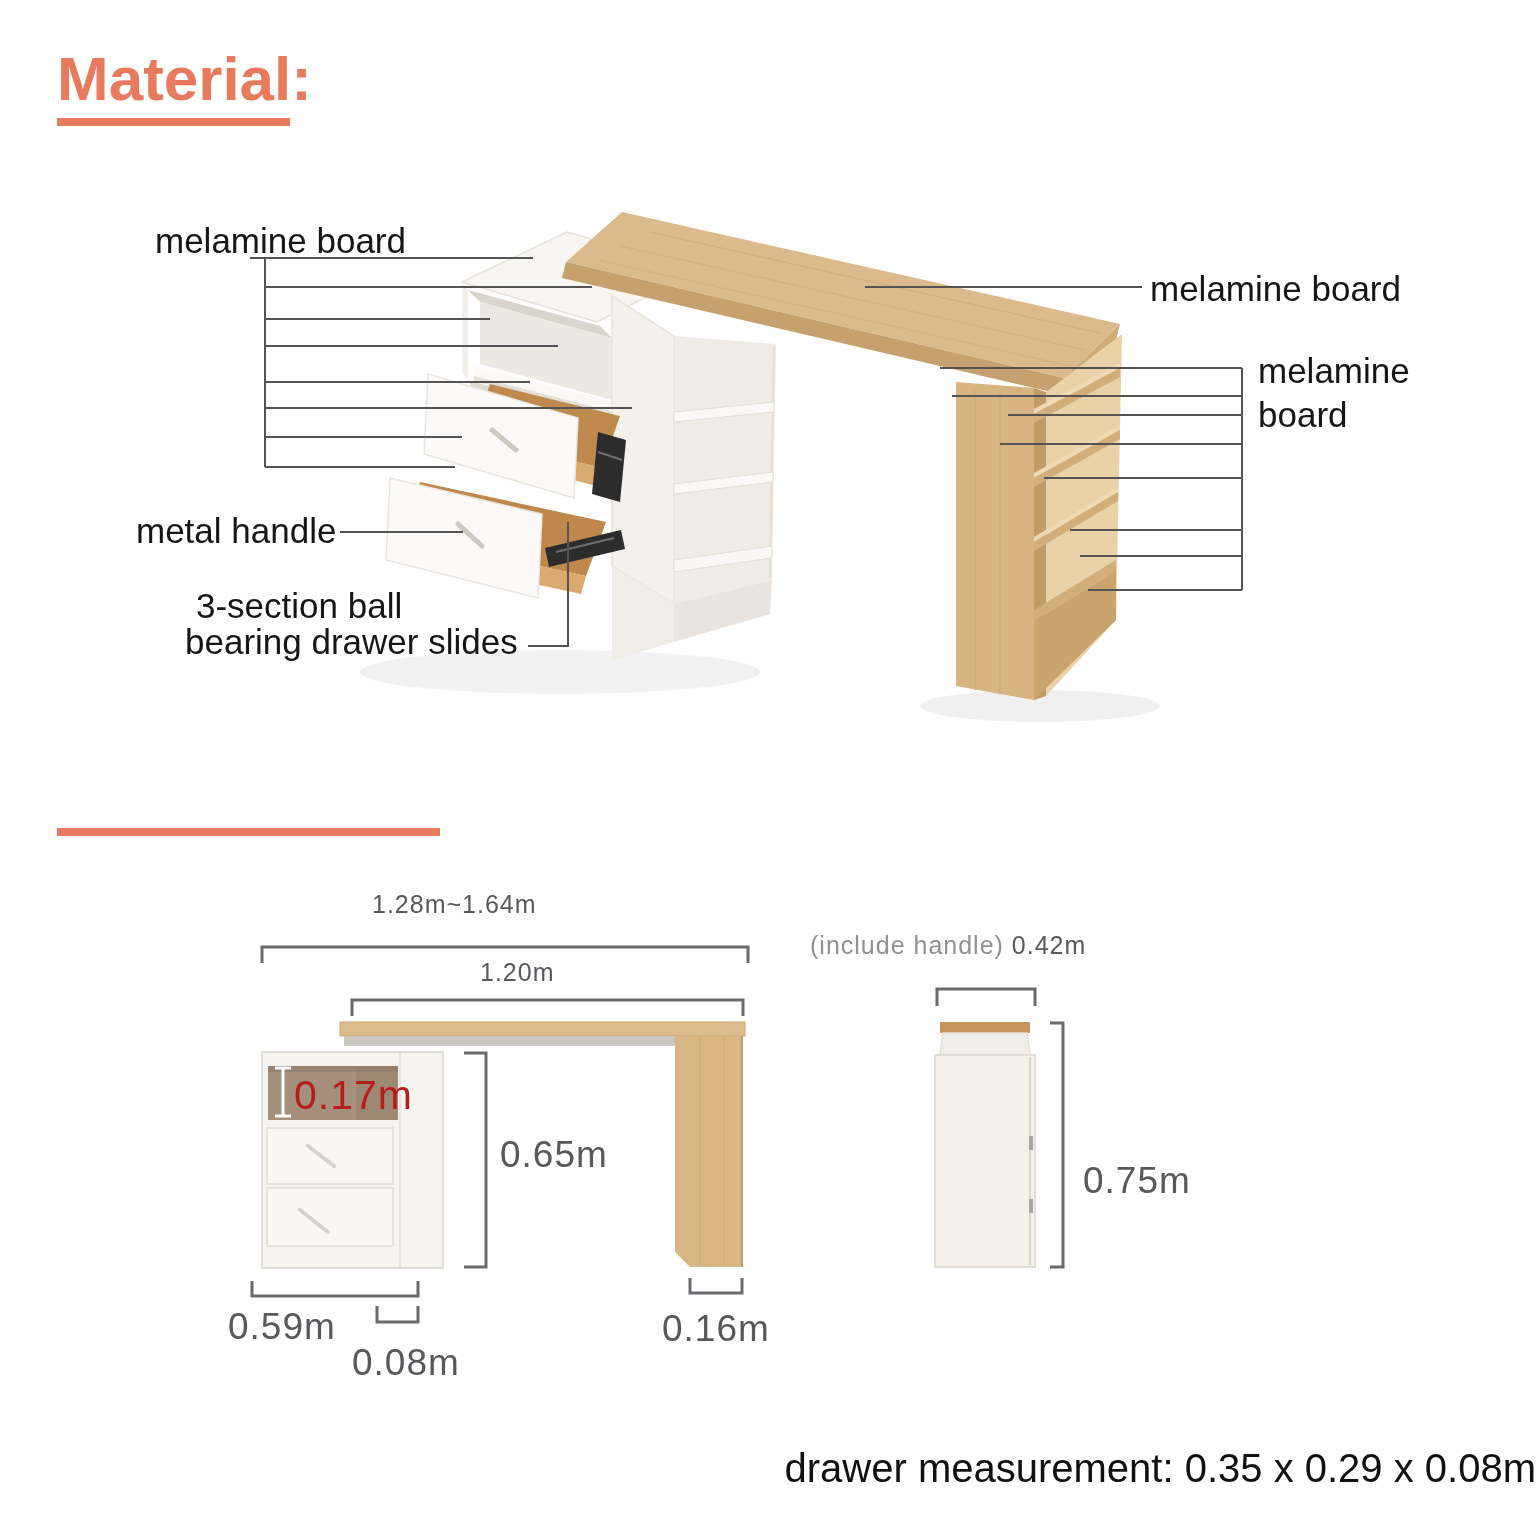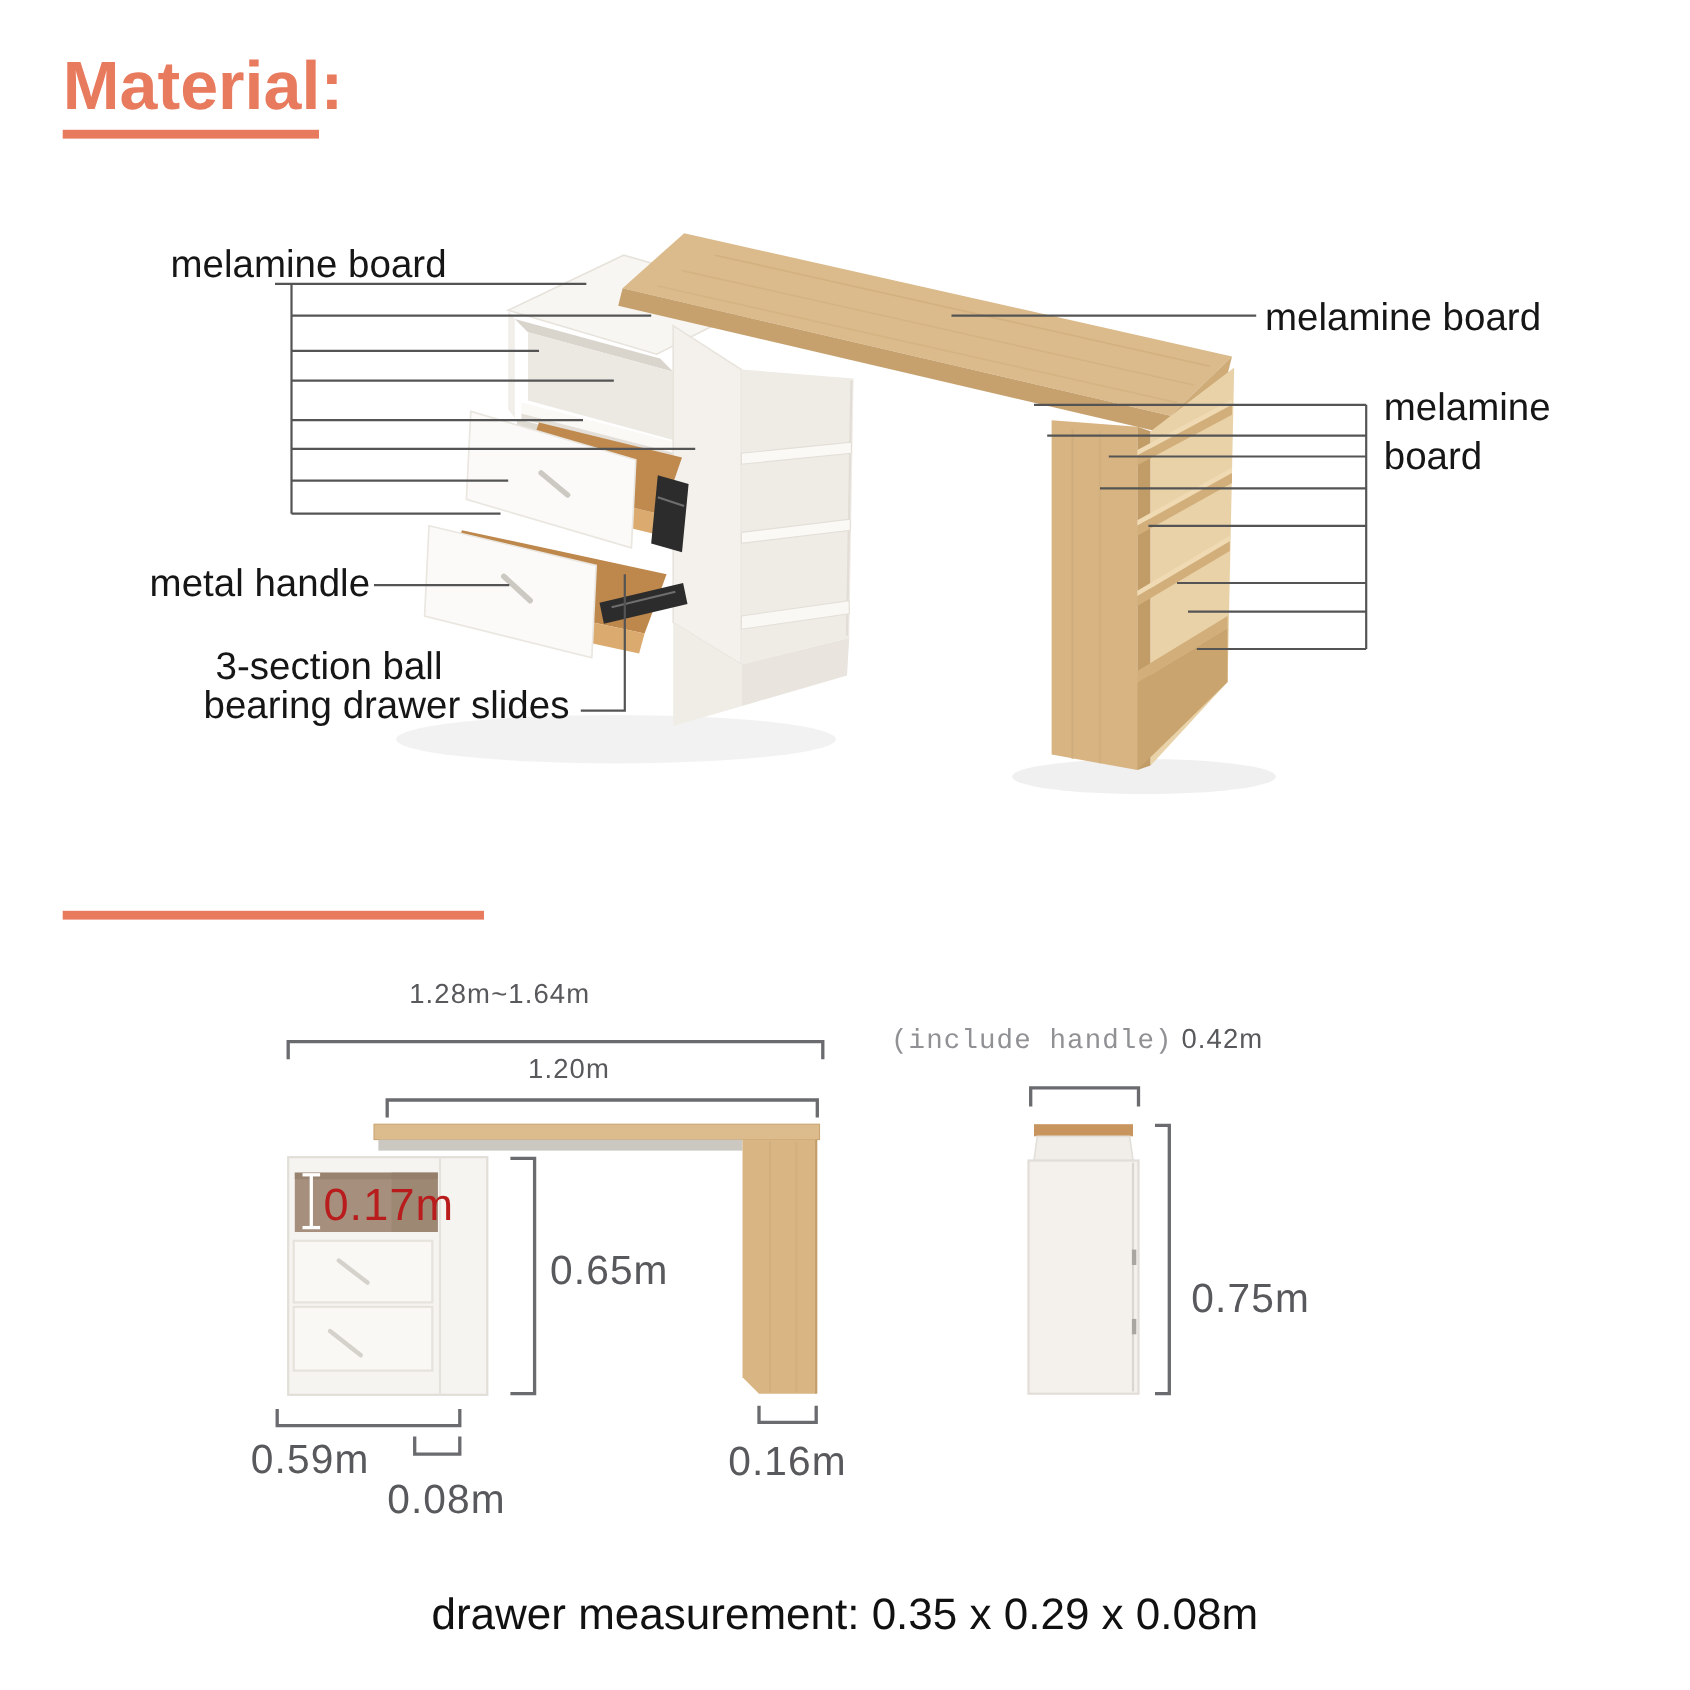--- a/index.html
+++ b/index.html
@@ -17,22 +17,22 @@
     padding-left:40px;
   }
   .abs{position:absolute;}
   .heading{
     font-weight:bold;font-size:62px;color:var(--accent);letter-spacing:0px;line-height:1;
   }
   .underline{background:var(--accent);height:8px;}
   .mat-label{font-size:35px;color:var(--label);line-height:1.2;white-space:nowrap;}
   .dim-text{font-size:25px;color:var(--dim);letter-spacing:1px;white-space:nowrap;}
   .dim-big{font-size:37px;}
-  .dim-light{color:var(--dim-light);font-family:Liberation Mono, monospace;}
-  .caption{font-size:40px;color:var(--caption);width:1536px;text-align:center;}
+  .dim-light{color:var(--dim-light);}
+  .caption{font-size:40px;color:var(--caption);width:1536px;text-align:right;}
   svg{display:block;}
   .leader{stroke:var(--leader);stroke-width:2;fill:none;}
   .bracket{stroke:#6A6B6E;stroke-width:3;fill:none;stroke-linejoin:miter;stroke-linecap:butt;}
 </style>
 </head>
 <body>
 
 <div id="canvas">
 
   <svg class="abs" style="left:0;top:0;" width="1536" height="1536" viewBox="0 0 1536 1536">

